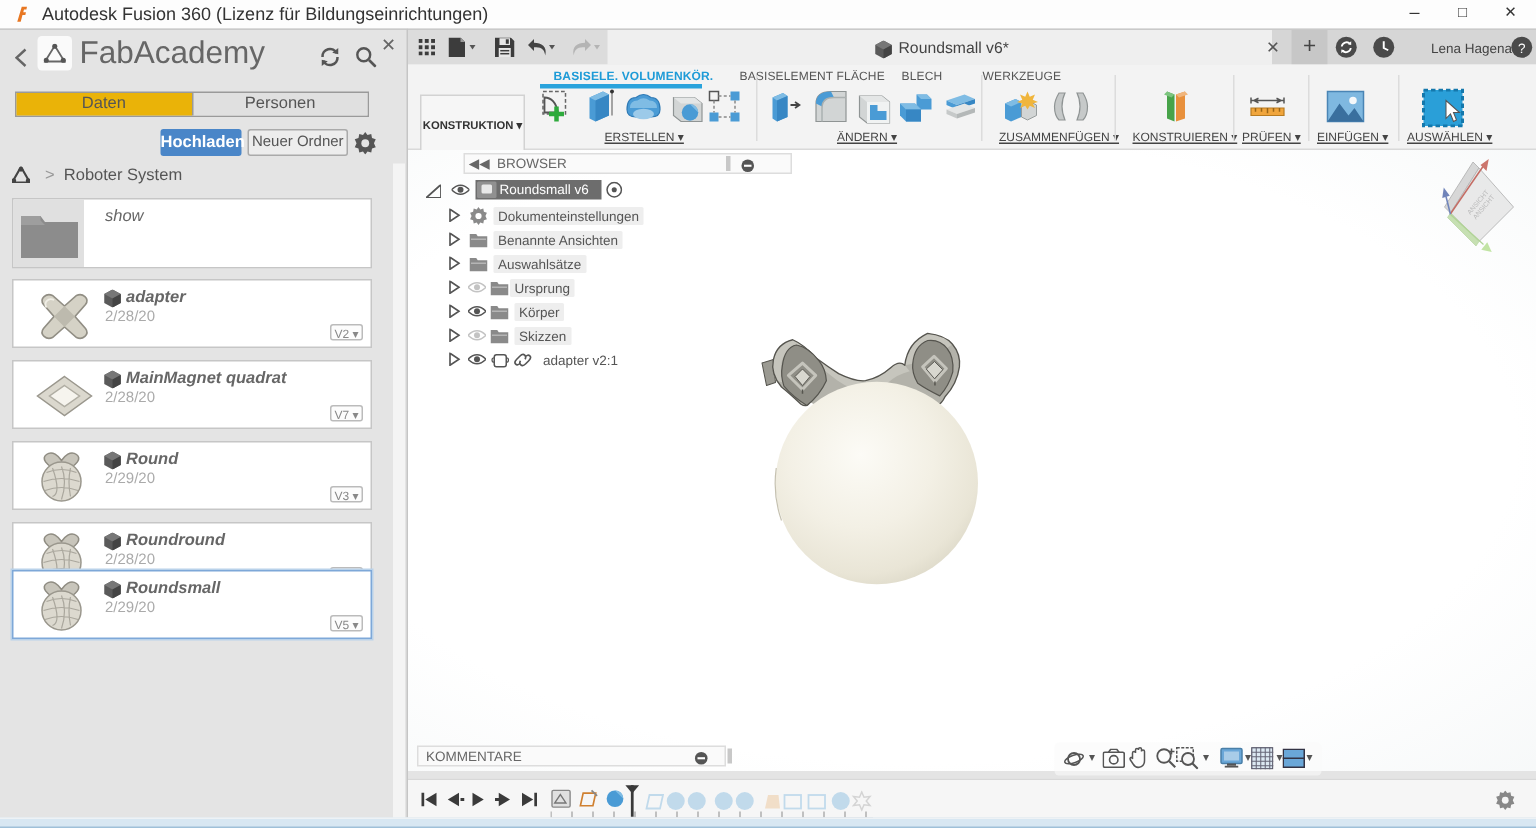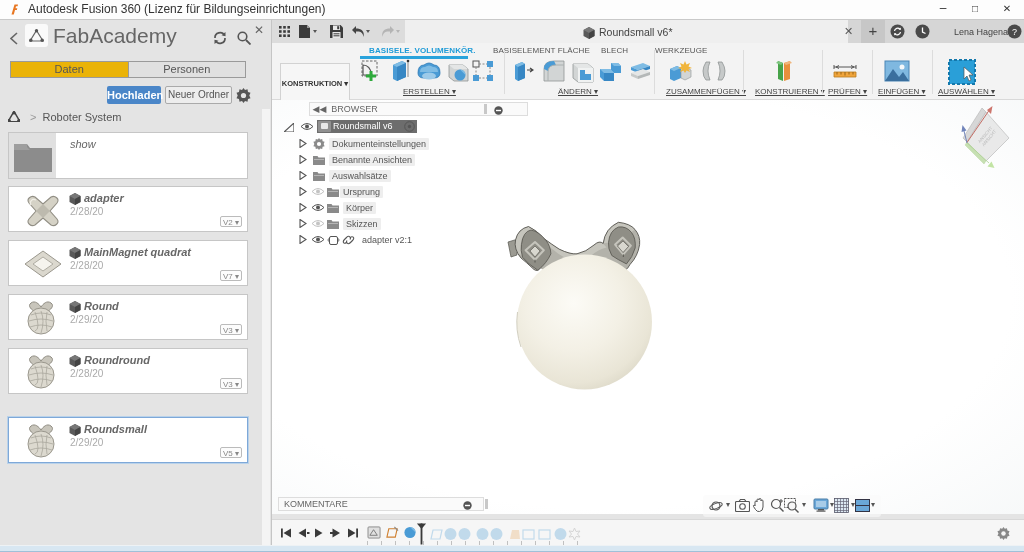--- a/index.html
+++ b/index.html
@@ -258,21 +258,21 @@
     </svg>
     <svg class="ccube abs" viewBox="0 0 12 12">
         <path d="M6 0 L11.5 3 L11.5 9 L6 12 L0.5 9 L0.5 3 Z" fill="#5a5a5a"></path>
         <path d="M6 0 L11.5 3 L6 6 L0.5 3 Z" fill="#777"></path>
         <path d="M6 6 L11.5 3 L11.5 9 L6 12 Z" fill="#444"></path>
       </svg>
     <div class="abs cname">Roundround</div>
       <div class="abs cdate">2/28/20</div>
       <div class="abs cver">V3 ▾</div>
   </div>
-  <div class="abs card sel" style="top:397px;padding-left:28px;">
+  <div class="abs card sel" style="top:360px;padding-left:28px;">
     <svg class="cthumb abs" viewBox="0 0 40 38">
       <path d="M8 4 C12 1 16 5 18 8 C20 5 24 1 28 4 C32 7 27 11 24 13 L12 13 C9 11 4 7 8 4 Z" fill="#c8c5bb" stroke="#8f8c82" stroke-width="1"></path>
       <circle cx="18" cy="22" r="13" fill="#dcd9cf" stroke="#9a978d" stroke-width="1"></circle>
       <path d="M8 16 Q18 12 28 16 M6 22 Q18 18 30 22 M7 28 Q18 24 29 28 M12 13 Q18 30 12 32 M18 12 Q22 22 18 34 M24 13 Q22 22 24 32" stroke="#aaa79d" stroke-width="0.8" fill="none"></path>
     </svg>
     <svg class="ccube abs" viewBox="0 0 12 12">
         <path d="M6 0 L11.5 3 L11.5 9 L6 12 L0.5 9 L0.5 3 Z" fill="#5a5a5a"></path>
         <path d="M6 0 L11.5 3 L6 6 L0.5 3 Z" fill="#777"></path>
         <path d="M6 6 L11.5 3 L11.5 9 L6 12 Z" fill="#444"></path>
       </svg>
@@ -461,21 +461,21 @@
   </div>
   <div class="abs" style="left:212px;top:4px;width:3px;height:10px;background:#c8c8c8;"></div>
   <div class="brow" style="left:0;top:19px;">
     <svg class="abs" style="left:12px;top:4px;" width="10" height="9" viewBox="0 0 10 9">
         <path d="M10 0 L10 9 L0 9 Z" fill="none" stroke="#555" stroke-width="1.2"></path>
       </svg>
     <svg class="beye" style="left:29px;" viewBox="0 0 12 9">
         <path d="M0 4.5 Q6 -1.5 12 4.5 Q6 10.5 0 4.5 Z" fill="none" stroke="#555" stroke-width="1"></path>
         <circle cx="6" cy="4.5" r="2" fill="#555"></circle>
       </svg>
-    <div class="abs" style="left:45px;top:1px;width:100px;height:13px;background:#6d6d6d;color:#fff;font-size:9px;line-height:13px;">
+    <div class="abs" style="left:45px;top:1px;width:84px;height:13px;background:#6d6d6d;color:#fff;font-size:9px;line-height:13px;">
       <span style="display:inline-block;width:13px;height:11px;background:#909090;margin:1px 2px 0 1px;vertical-align:top;border-radius:1px;position:relative;"><span style="position:absolute;left:3px;top:2px;width:7px;height:6px;background:#e8e8e8;border-radius:1px;"></span></span>Roundsmall v6</div>
     <svg class="abs" style="left:132px;top:2px;" width="11" height="11" viewBox="0 0 11 11">
         <circle cx="5.5" cy="5.5" r="4.8" fill="none" stroke="#555" stroke-width="1"></circle>
         <circle cx="5.5" cy="5.5" r="1.7" fill="#555"></circle>
       </svg>
   </div>
   <div class="brow" style="left:0;top:36px;">
     <svg class="barrow" style="left:27px;" viewBox="0 0 8 9">
         <path d="M1 0.5 L7 4.5 L1 8.5 Z" fill="none" stroke="#555" stroke-width="1.1"></path>
       </svg>

